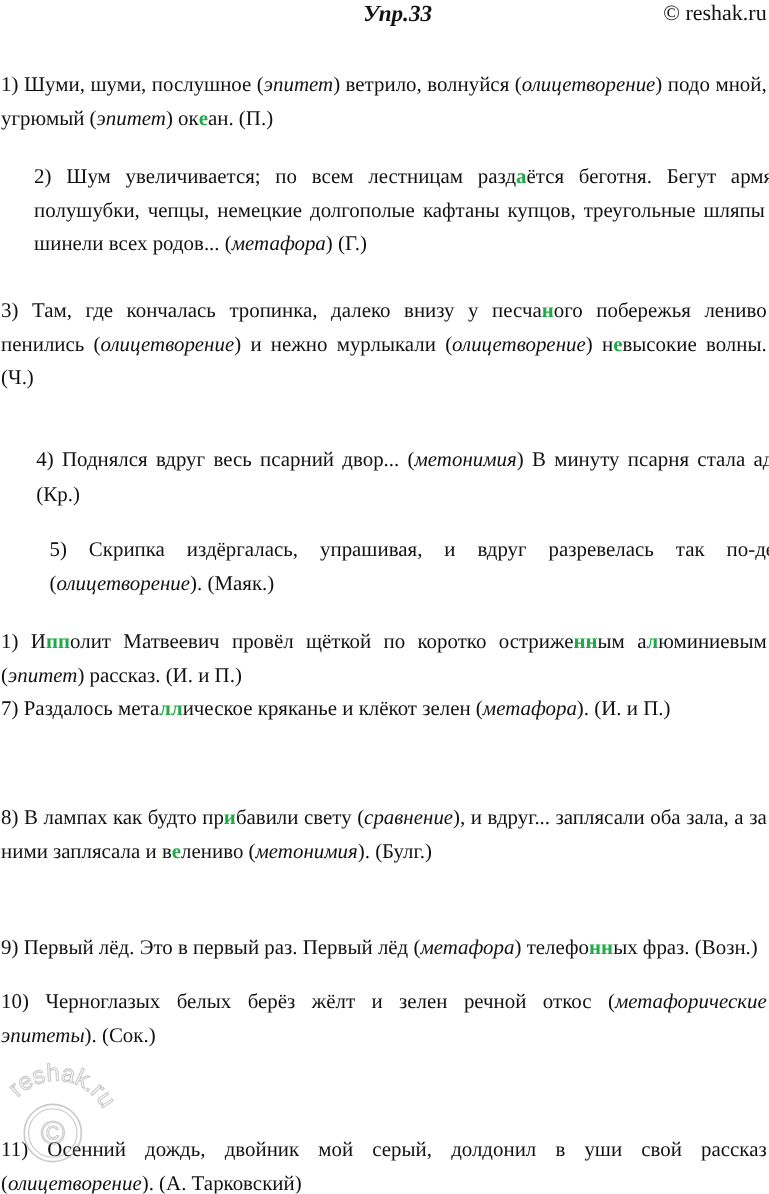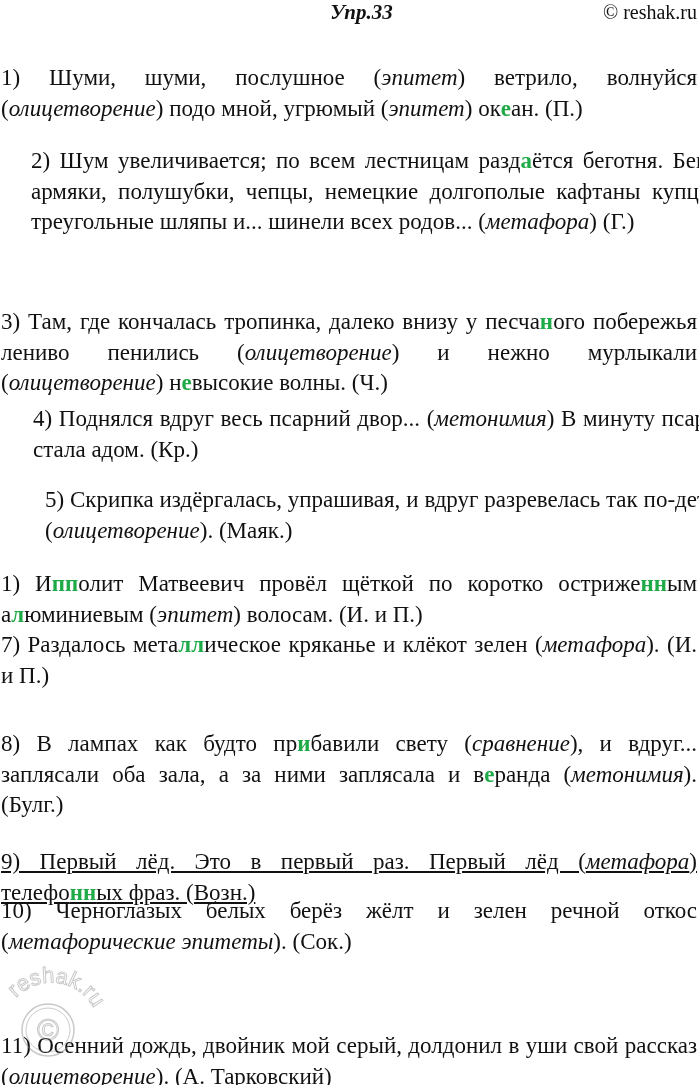--- a/index.html
+++ b/index.html
@@ -31,21 +31,21 @@
       position: absolute;
       top: 0px;
       right: 2px;
       font-size: 20px;
       line-height: 24px;
     }
     .para {
       position: absolute;
       left: 1px;
       width: 696px;
-      font-size: 23px;
+      font-size: 19px;
       line-height: 30.6px;
       text-align: justify;
       margin: 0;
     }
     .para .seg-i { font-style: italic; }
     .para .seg-g { color: #1faa48; font-weight: bold; }
     .watermark {
       position: absolute;
       left: 8px;
       top: 958px;
@@ -57,27 +57,27 @@
   </style>
 </head>
 <body>
 
 <div class="title">Упр.33</div>
 <div class="copyright">© reshak.ru</div>
 
 <div id="items">
     <p class="para" style="top: 63px;"><span>1) Шуми, шуми, послушное (</span><span class="seg-i">эпитет</span><span>) ветрило, волнуйся (</span><span class="seg-i">олицетворение</span><span>) подо мной, угрюмый (</span><span class="seg-i">эпитет</span><span>) ок</span><span class="seg-g">е</span><span>ан. (П.)</span></p>
     <p class="para" style="top: 146px; margin-left: 30px;"><span>2) Шум увеличивается; по всем лестницам разд</span><span class="seg-g">а</span><span>ётся беготня. Бегут армяки, полушубки, чепцы, немецкие долгополые кафтаны купцов, треугольные шляпы и... шинели всех родов... (</span><span class="seg-i">метафора</span><span>) (Г.)</span></p>
-    <p class="para" style="top: 268px; margin-top: 39px;"><span>3) Там, где кончалась тропинка, далеко внизу у песча</span><span class="seg-g">н</span><span>ого побережья лениво пенились (</span><span class="seg-i">олицетворение</span><span>) и нежно мурлыкали (</span><span class="seg-i">олицетворение</span><span>) н</span><span class="seg-g">е</span><span>высокие волны. (Ч.)</span></p>
+    <p class="para" style="top: 268px;"><span>3) Там, где кончалась тропинка, далеко внизу у песча</span><span class="seg-g">н</span><span>ого побережья лениво пенились (</span><span class="seg-i">олицетворение</span><span>) и нежно мурлыкали (</span><span class="seg-i">олицетворение</span><span>) н</span><span class="seg-g">е</span><span>высокие волны. (Ч.)</span></p>
     <p class="para" style="top: 404px; padding-left: 32px;"><span>4) Поднялся вдруг весь псарний двор... (</span><span class="seg-i">метонимия</span><span>) В минуту псарня стала адом. (Кр.)</span></p>
     <p class="para" style="top: 485px; padding-left: 44px;"><span>5) Скрипка издёргалась, упрашивая, и вдруг разревелась так по-детски (</span><span class="seg-i">олицетворение</span><span>). (Маяк.)</span></p>
-    <p class="para" style="top: 569px;"><span>1) И</span><span class="seg-g">пп</span><span>олит Матвеевич провёл щёткой по коротко остриже</span><span class="seg-g">нн</span><span>ым а</span><span class="seg-g">л</span><span>юминиевым (</span><span class="seg-i">эпитет</span><span>) волосам. (И. и П.)</span></p>
+    <p class="para" style="top: 569px;"><span>1) И</span><span class="seg-g">пп</span><span>олит Матвеевич провёл щёткой по коротко остриже</span><span class="seg-g">нн</span><span>ым а</span><span class="seg-g">л</span><span>юминиевым (</span><span class="seg-i">эпитет</span><span>) рассказ. (И. и П.)</span></p>
     <p class="para" style="top: 630px;"><span>7) Раздалось мета</span><span class="seg-g">лл</span><span>ическое кряканье и клёкот зелен (</span><span class="seg-i">метафора</span><span>). (И. и П.)</span></p>
-    <p class="para" style="top: 729px;"><span>8) В лампах как будто пр</span><span class="seg-g">и</span><span>бавили свету (</span><span class="seg-i">сравнение</span><span>), и вдруг... заплясали оба зала, а за ними заплясала и в</span><span class="seg-g">е</span><span>ранда (</span><span class="seg-i">метонимия</span><span>). (Булг.)</span></p>
-    <p class="para" style="top: 847px; text-decoration: underline;"><span>9) Первый лёд. Это в первый раз. Первый лёд (</span><span class="seg-i">метафора</span><span>) телефо</span><span class="seg-g">нн</span><span>ых фраз. (Возн.)</span></p>
+    <p class="para" style="top: 729px;"><span>8) В лампах как будто пр</span><span class="seg-g">и</span><span>бавили свету (</span><span class="seg-i">сравнение</span><span>), и вдруг... заплясали оба зала, а за ними заплясала и в</span><span class="seg-g">е</span><span>лениво (</span><span class="seg-i">метонимия</span><span>). (Булг.)</span></p>
+    <p class="para" style="top: 847px;"><span>9) Первый лёд. Это в первый раз. Первый лёд (</span><span class="seg-i">метафора</span><span>) телефо</span><span class="seg-g">нн</span><span>ых фраз. (Возн.)</span></p>
     <p class="para" style="top: 896px;"><span>10) Черноглазых белых берёз жёлт и зелен речной откос (</span><span class="seg-i">метафорические эпитеты</span><span>). (Сок.)</span></p>
     <p class="para" style="top: 1031px;"><span>11) Осенний дождь, двойник мой серый, долдонил в уши свой рассказ (</span><span class="seg-i">олицетворение</span><span>). (А. Тарковский)</span></p>
   </div>
 
 <svg class="watermark" viewBox="0 0 110 110">
   <circle cx="40" cy="72" r="26" fill="none" stroke="#888" stroke-width="1.5"></circle>
   <circle cx="40" cy="72" r="22" fill="none" stroke="#888" stroke-width="1"></circle>
   <text x="40" y="82" text-anchor="middle" font-size="30" fill="none" stroke="#888" stroke-width="1" font-family="Liberation Sans, sans-serif">©</text>
   <path id="wmarc" d="M 8 40 A 48 48 0 0 1 90 62" fill="none"></path>
   <text font-size="22" fill="none" stroke="#888" stroke-width="1" font-family="Liberation Sans, sans-serif">

